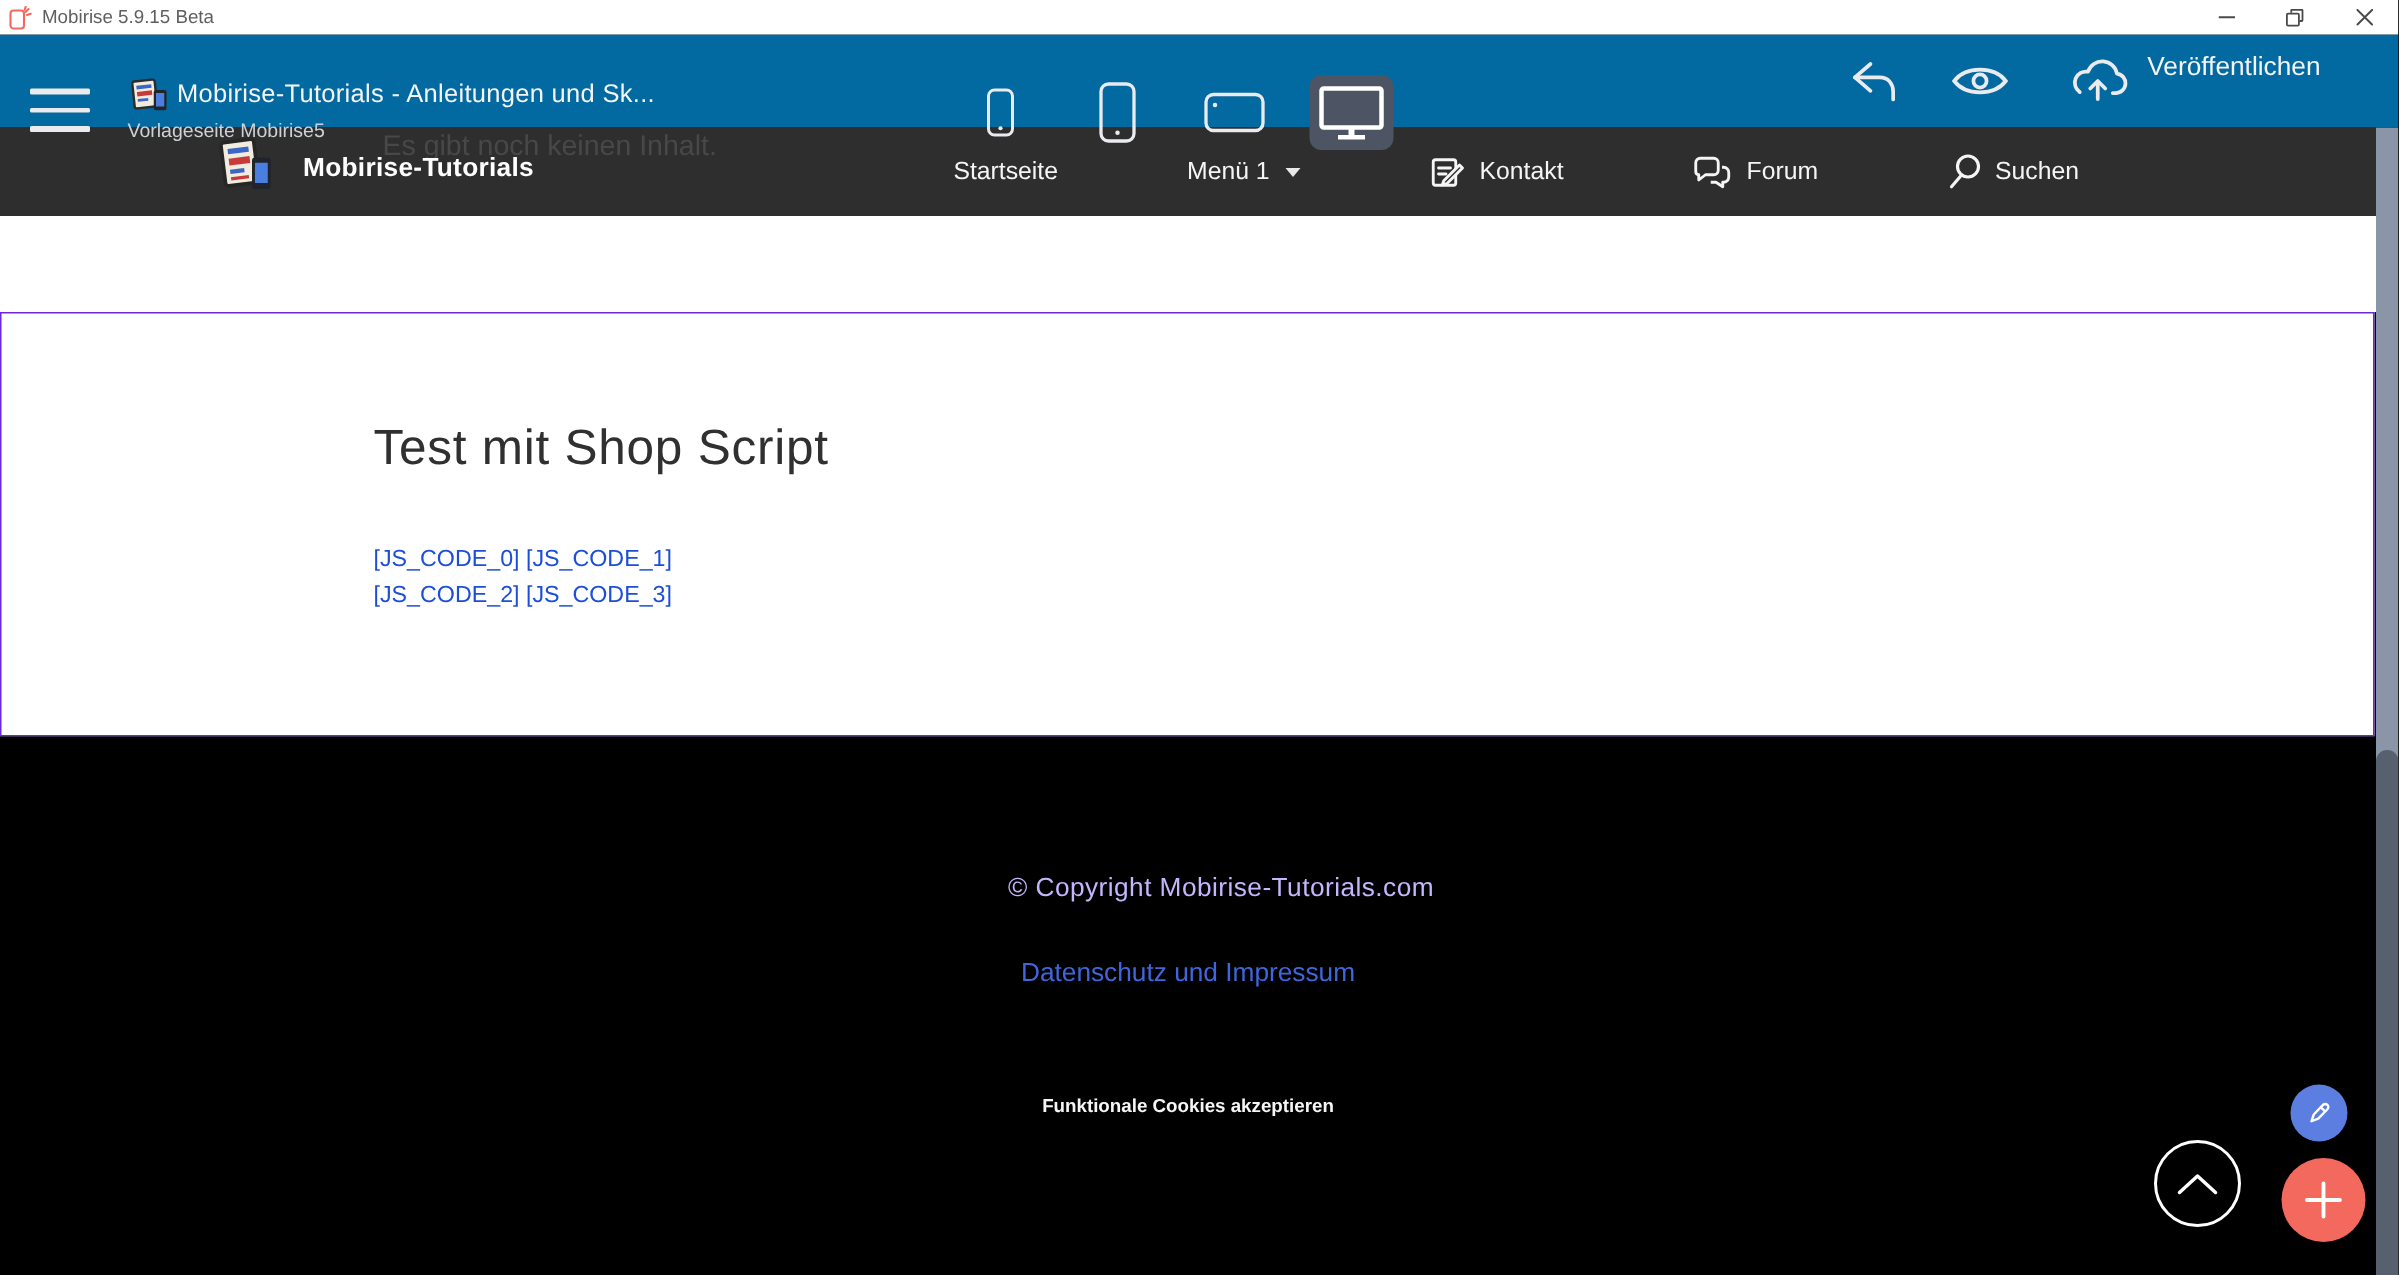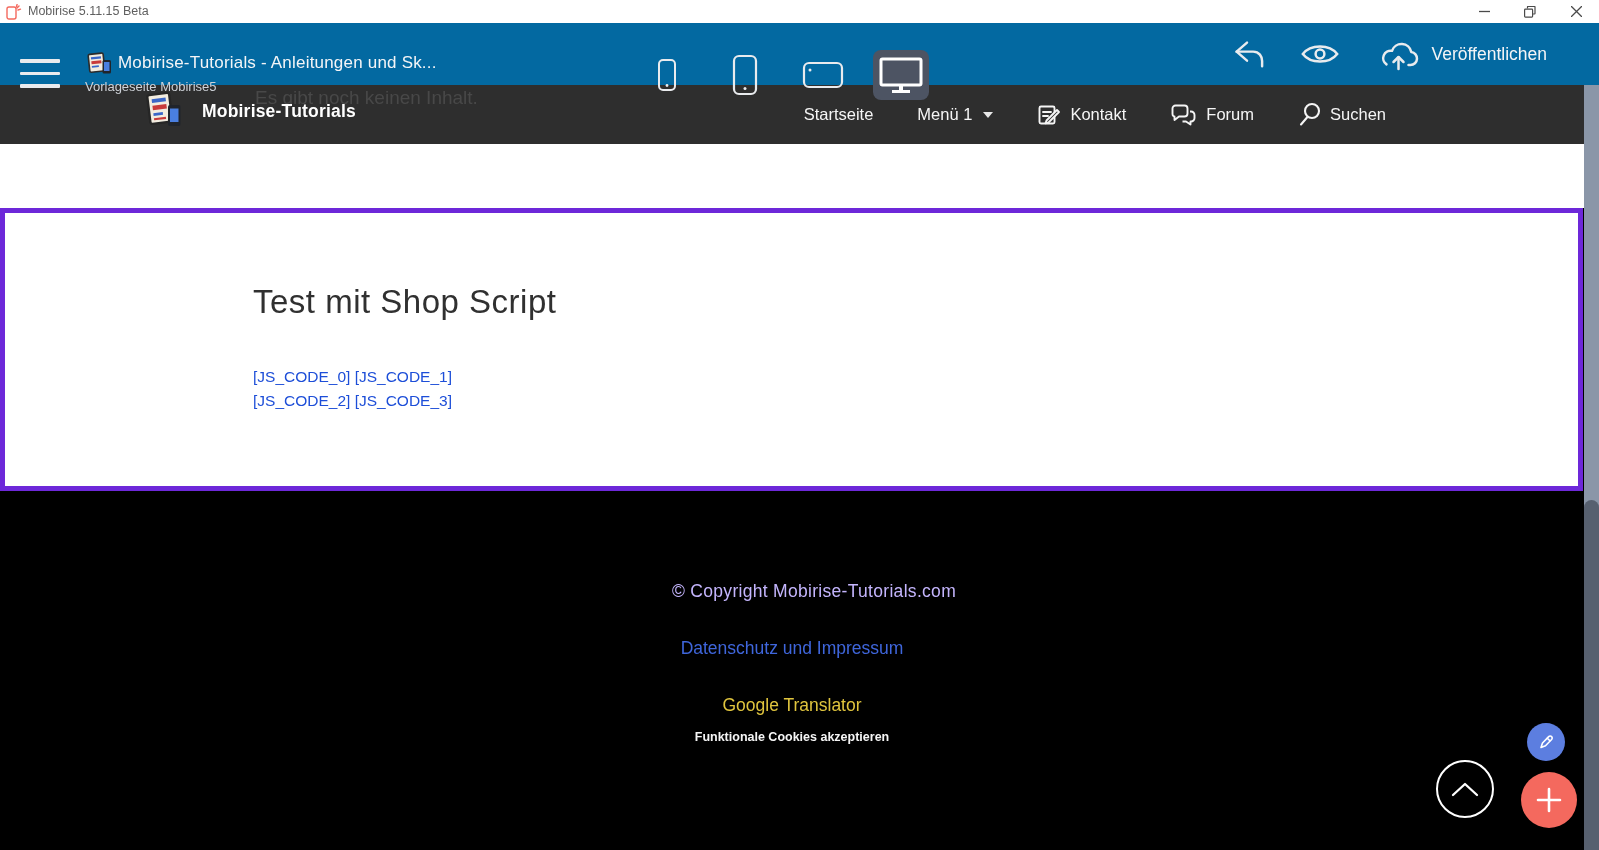--- a/index.html
+++ b/index.html
@@ -20,39 +20,39 @@
   .site-favicon{position:absolute;left:87px;top:29px;width:26px;height:23px;}
   .site-title{position:absolute;left:118px;top:30px;font-size:17px;color:#f4f5f7;letter-spacing:.2px;}
   .page-name{position:absolute;left:85px;top:56px;font-size:13px;color:#ced2d8;}
 
   .device-group{position:absolute;left:639px;top:27px;display:flex;gap:22px;}
   .device-btn{width:56px;height:50px;display:flex;align-items:center;justify-content:center;border-radius:8px;}
   .device-btn.selected{background:#4d5463;}
   .tb-icon-btn{display:flex;align-items:center;justify-content:center;}
   .undo-btn{position:absolute;right:332px;top:12px;width:40px;height:38px;}
   .preview-btn{position:absolute;right:258px;top:14px;width:42px;height:34px;}
-  .publish-btn{position:absolute;right:52px;top:11px;height:40px;display:flex;align-items:center;gap:12px;}
+  .publish-btn{position:absolute;right:52px;top:11px;height:40px;display:flex;gap:12px;}
   .publish-label{font-size:17.5px;color:#f4f5f7;}
 
   
   .preview{position:absolute;left:0;top:85px;width:1584px;height:765px;background:#000;overflow:hidden;}
 
   .site-navbar{position:absolute;left:0;top:0;width:1584px;height:59px;background:#2e2e2e;}
   .placeholder-text{position:absolute;left:255px;top:2px;font-size:19px;color:#484848;z-index:2;}
   .brand{position:absolute;left:146px;top:6px;display:flex;align-items:center;gap:20px;z-index:3;}
   .brand-name{font-size:17.5px;font-weight:bold;color:#ffffff;letter-spacing:.2px;}
   .nav-menu{position:absolute;right:198px;top:0;height:59px;display:flex;align-items:center;gap:44px;z-index:3;}
-  .nav-item{display:flex;align-items:center;gap:9px;color:#f5f5f5;font-size:16.5px;cursor:pointer;white-space:nowrap;}
+  .nav-item{display:flex;align-items:center;gap:9px;color:#f5f5f5;font-size:16.5px;cursor:pointer;white-space:nowrap;margin-left:42px;}
   .caret-down{width:0;height:0;border-left:5.5px solid transparent;border-right:5.5px solid transparent;
               border-top:6.5px solid #e8e8e8;margin-left:2px;}
 
   .white-strip{position:absolute;left:0;top:59px;width:1584px;height:64px;background:#fff;}
 
   .selected-block{position:absolute;left:0;top:123px;width:1583px;height:283px;box-sizing:border-box;
-                  background:#fff;border:5px solid #6d28d9;}
+                  background:#fff;border:1px solid #6d28d9;}
   .block-heading{position:absolute;left:248px;top:70px;font-size:33px;font-weight:400;color:#303030;letter-spacing:.5px;}
   .block-lines{position:absolute;left:248px;top:152px;font-size:15.5px;color:#1d4ed8;line-height:23.5px;}
 
   .site-footer{position:absolute;left:0;top:406px;width:1584px;height:359px;background:#000;}
   .footer-line{position:absolute;left:0;width:1584px;text-align:center;}
   .copyright{top:90px;font-size:17.5px;color:#c4b5fd;letter-spacing:.3px;margin-left:22px;}
   .privacy-link{top:147px;font-size:17.5px;color:#3f66dc;cursor:pointer;}
   .translator-link{top:204px;font-size:17.5px;color:#e0c53e;cursor:pointer;}
   .cookies-note{top:239px;font-size:12.5px;font-weight:bold;color:#f5f5f5;}
 
@@ -75,21 +75,21 @@
 
 <div class="screen">
 
   <div class="titlebar">
     <span class="titlebar-icon">
       <svg width="16" height="16" viewBox="0 0 16 16" fill="none" stroke="#f4695e" stroke-width="1.4">
         <rect x="1" y="3" width="9" height="12" rx="2"></rect>
         <path d="M11 4l2-2M12 6l2.5-.8M10.5 2.5l.6-2" stroke-linecap="round"></path>
       </svg>
     </span>
-    <span class="titlebar-title">Mobirise 5.11.15 Beta</span>
+    <span class="titlebar-title">Mobirise 5.9.15 Beta</span>
     <div class="win-controls">
       <div class="win-btn">
         <svg width="11" height="11" viewBox="0 0 11 11">
             <path d="M0 5.5h11" stroke="#4a4a4a" stroke-width="1.3"></path>
           </svg>
       </div>
       <div class="win-btn">
         <svg width="12" height="12" viewBox="0 0 12 12" fill="none" stroke="#4a4a4a" stroke-width="1.2">
           <path d="M3.5 2.5V1a.5.5 0 0 1 .5-.5h6.5A.5.5 0 0 1 11 1v6.5a.5.5 0 0 1-.5.5H9"></path>
           <rect x="0.6" y="3.1" width="8" height="8" rx="0.8" fill="#fff"></rect>
@@ -244,21 +244,20 @@
       <h1 class="block-heading" style="margin:0;">Test mit Shop Script</h1>
       <div class="block-lines">
         <div>[JS_CODE_0] [JS_CODE_1]</div>
         <div>[JS_CODE_2] [JS_CODE_3]</div>
       </div>
     </div>
 
     <div class="site-footer">
       <div class="footer-line copyright">© Copyright Mobirise-Tutorials.com</div>
       <div class="footer-line privacy-link">Datenschutz und Impressum</div>
-      <div class="footer-line translator-link">Google Translator</div>
       <div class="footer-line cookies-note">Funktionale Cookies akzeptieren</div>
     </div>
 
     <div class="scrolltop-btn">
       <span>
         <svg width="30" height="16" viewBox="0 0 30 16" fill="none" stroke="#ffffff" stroke-width="2.3" stroke-linecap="round" stroke-linejoin="round">
           <path d="M3 14 15 3l12 11"></path>
         </svg>
       </span>
     </div>

